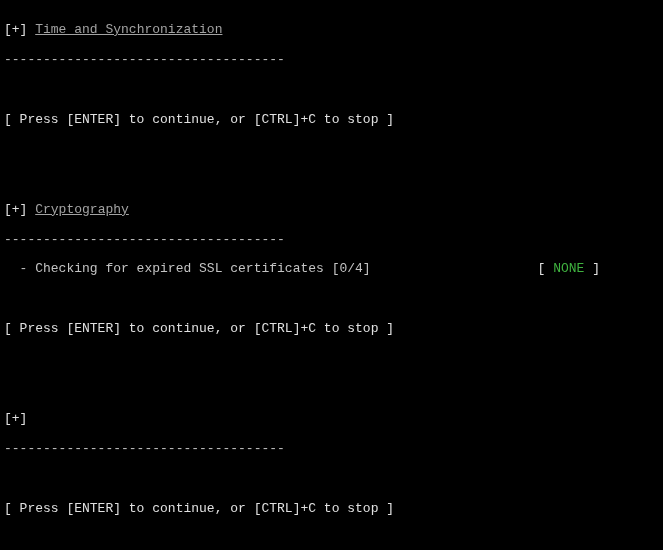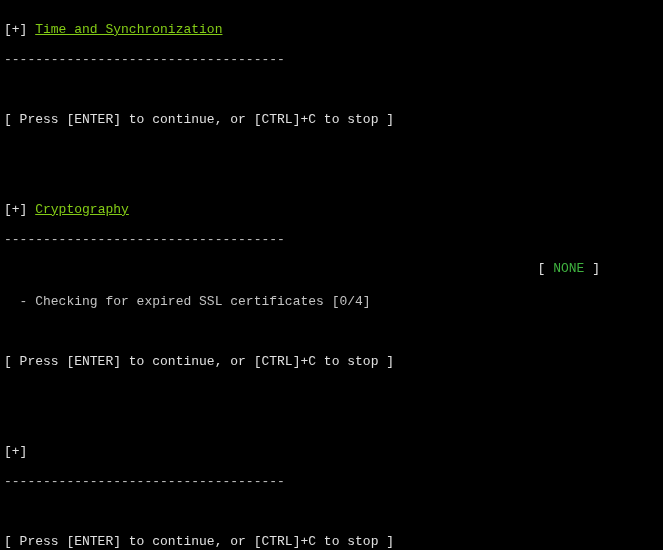--- a/index.html
+++ b/index.html
@@ -19,33 +19,32 @@
     }
     .terminal {
       padding: 8px 4px;
       white-space: pre;
     }
     .line {
       display: block;
       min-height: 15px;
     }
     .white { color: #e0e0e0; }
-    .yellow { color: #84cc16; }
+    .yellow { color: #a3a3a3; }
     .green { color: #3fb13f; }
     .underline { text-decoration: underline; }
     .section-line {
       display: flex;
     }
     .check-line {
       display: flex;
       width: 600px;
     }
     .check-text {
       flex: 0 0 auto;
-      margin-top: 33px;
     }
     .check-status {
       margin-left: auto;
       padding-right: 4px;
     }
   </style>
 </head>
 <body>
 
 <div class="terminal">

